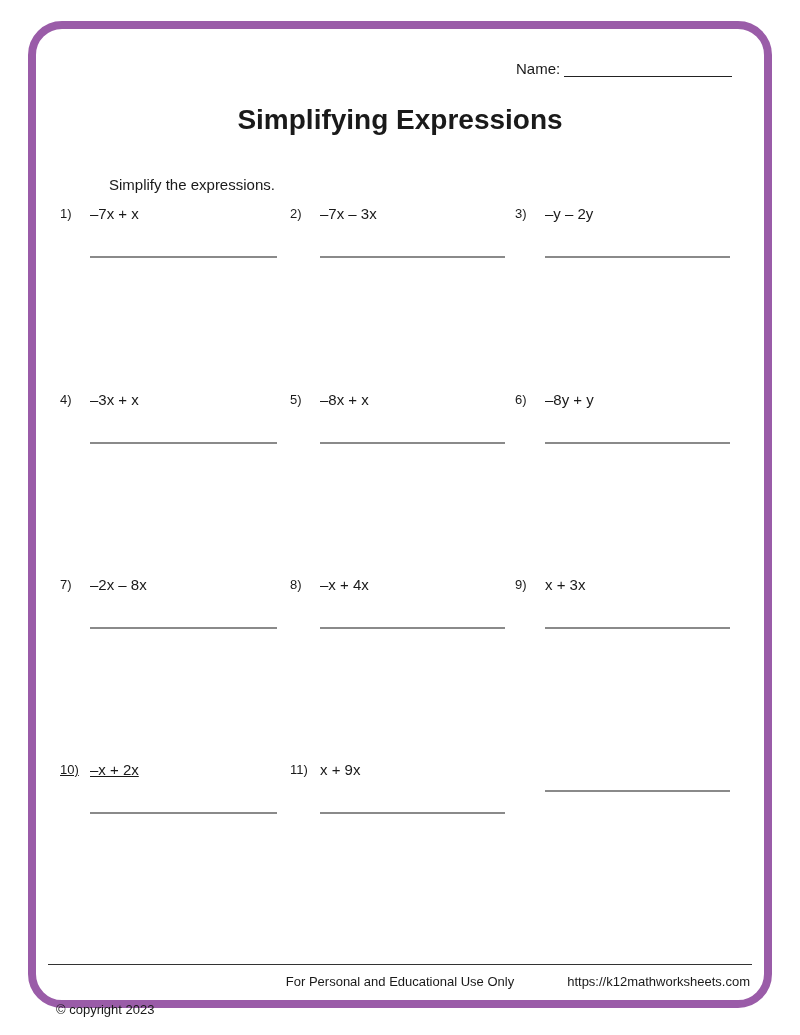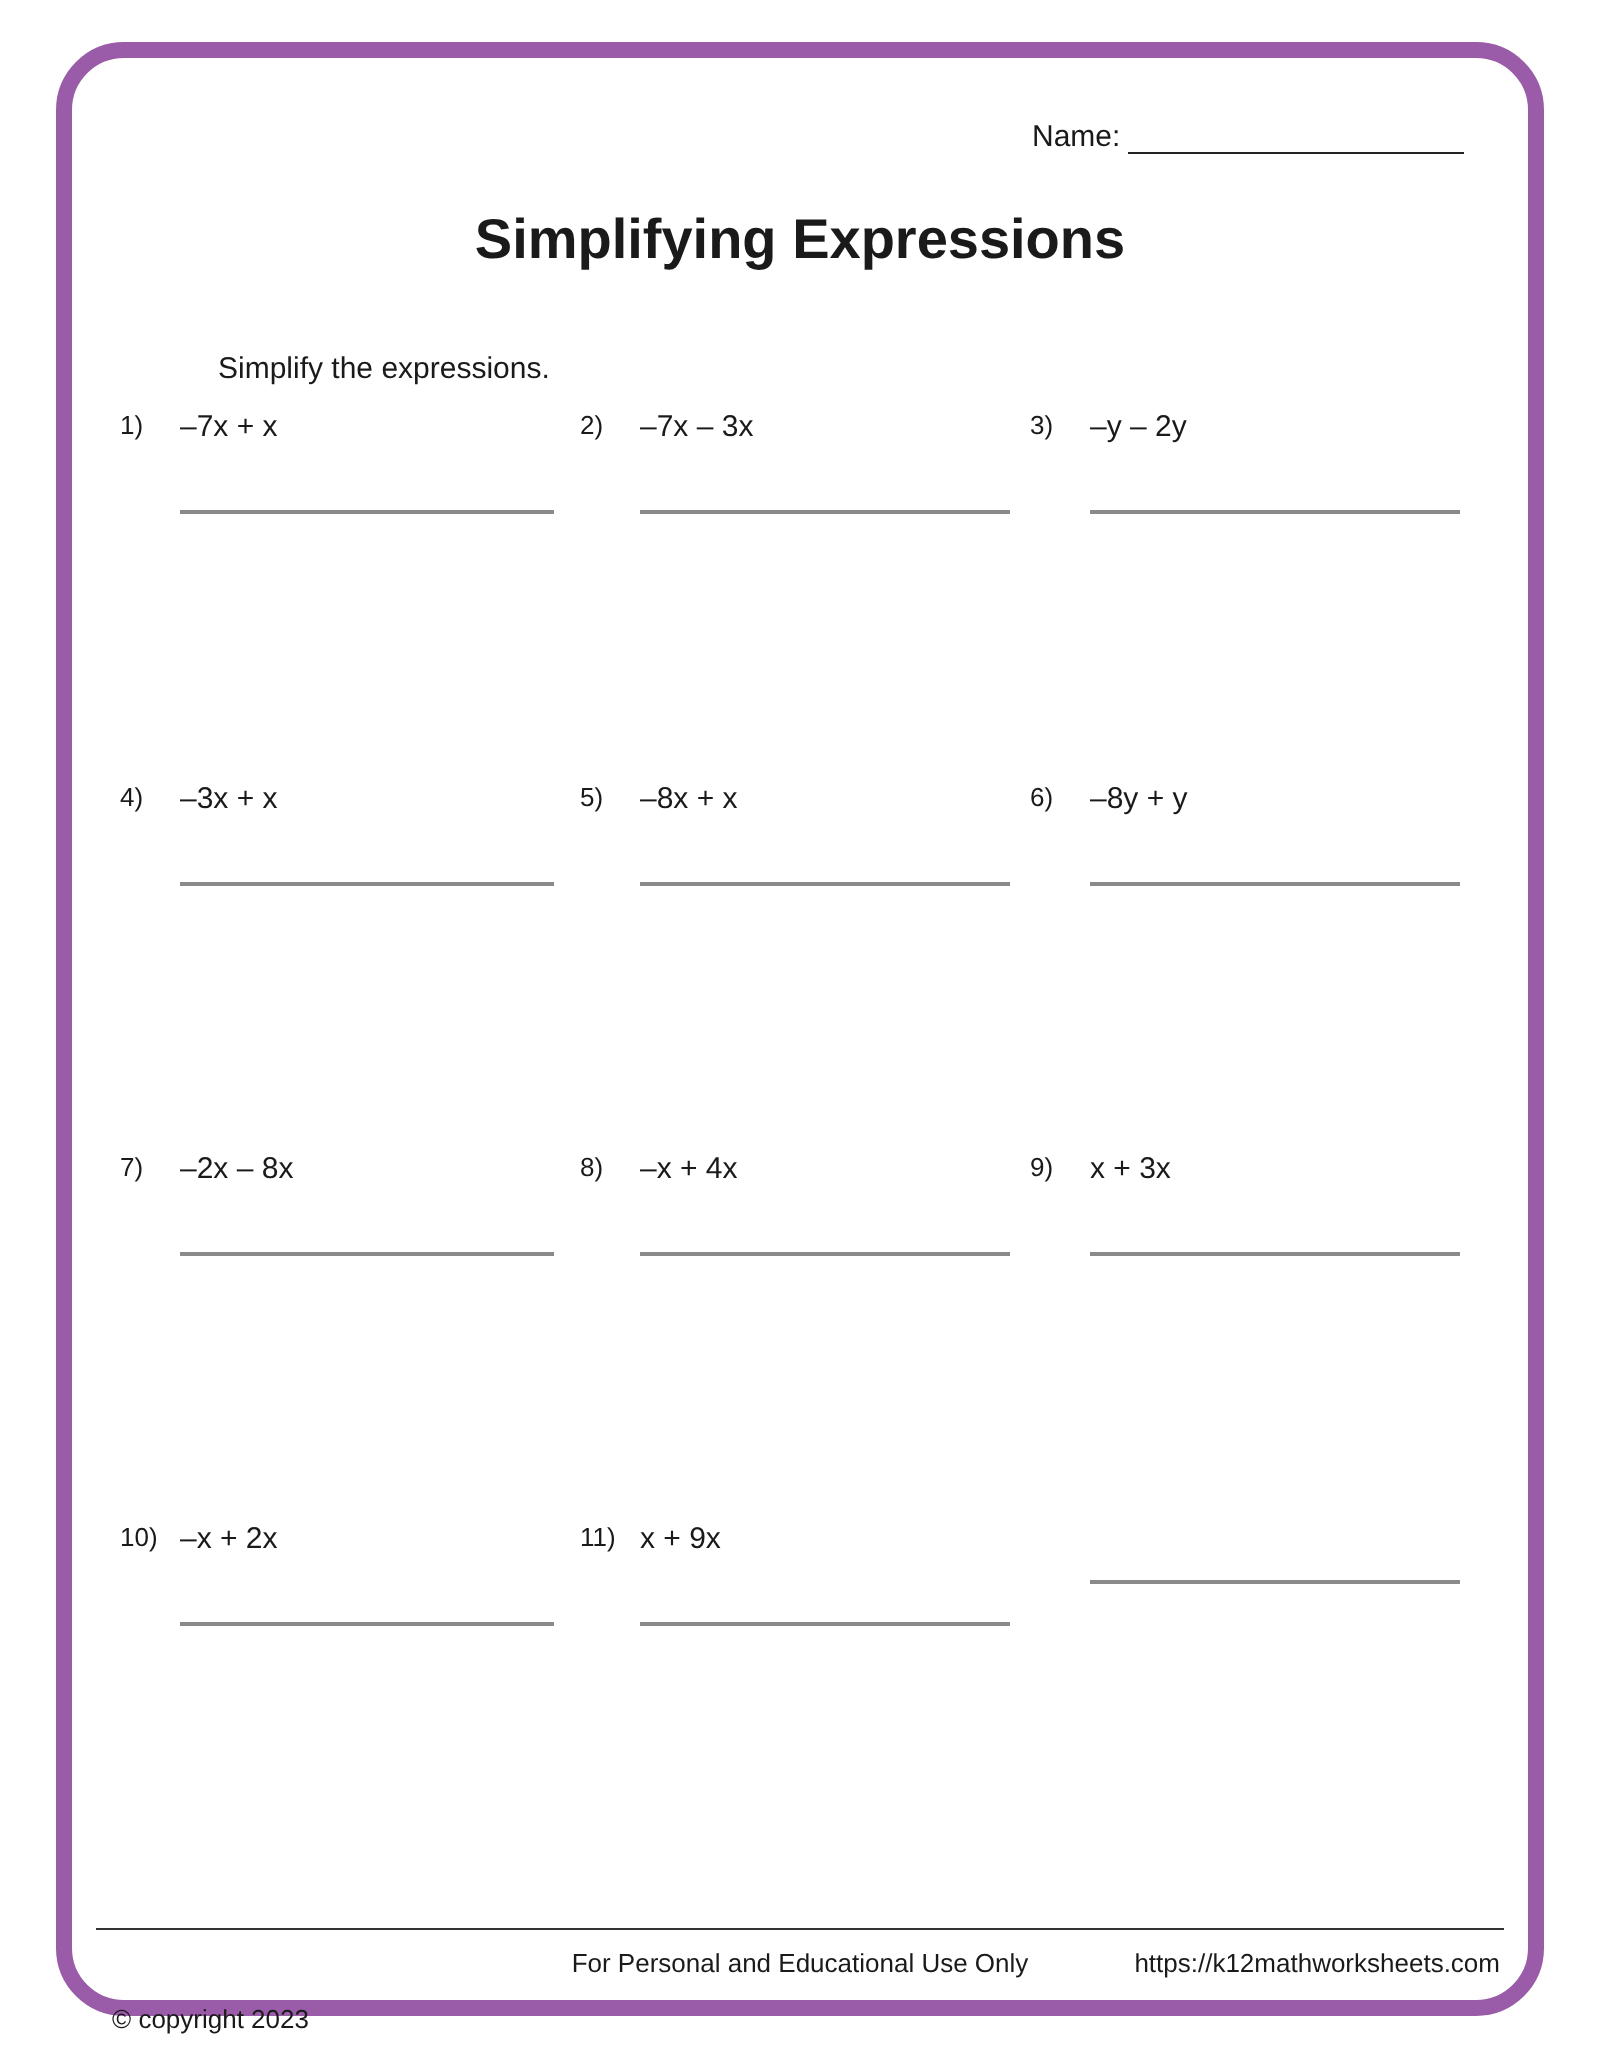--- a/index.html
+++ b/index.html
@@ -123,21 +123,21 @@
   <div class="answer-line"></div>
 </div>
 <div class="problem" style="left:515px; top:574px; width:215px;">
   <div class="prow">
     <span class="pnum">9)</span>
     <span class="pexpr">x + 3x</span>
   </div>
   <div class="answer-line"></div>
 </div>
 
-<div class="problem" style="left:60px; top:759px; width:217px;">
+<div class="problem" style="left:60px; top:759px; width:217px;text-decoration:underline;">
   <div class="prow">
     <span class="pnum">10)</span>
     <span class="pexpr">–x + 2x</span>
   </div>
   <div class="answer-line"></div>
 </div>
 <div class="problem" style="left:290px; top:759px; width:215px;">
   <div class="prow">
     <span class="pnum">11)</span>
     <span class="pexpr">x + 9x</span>

